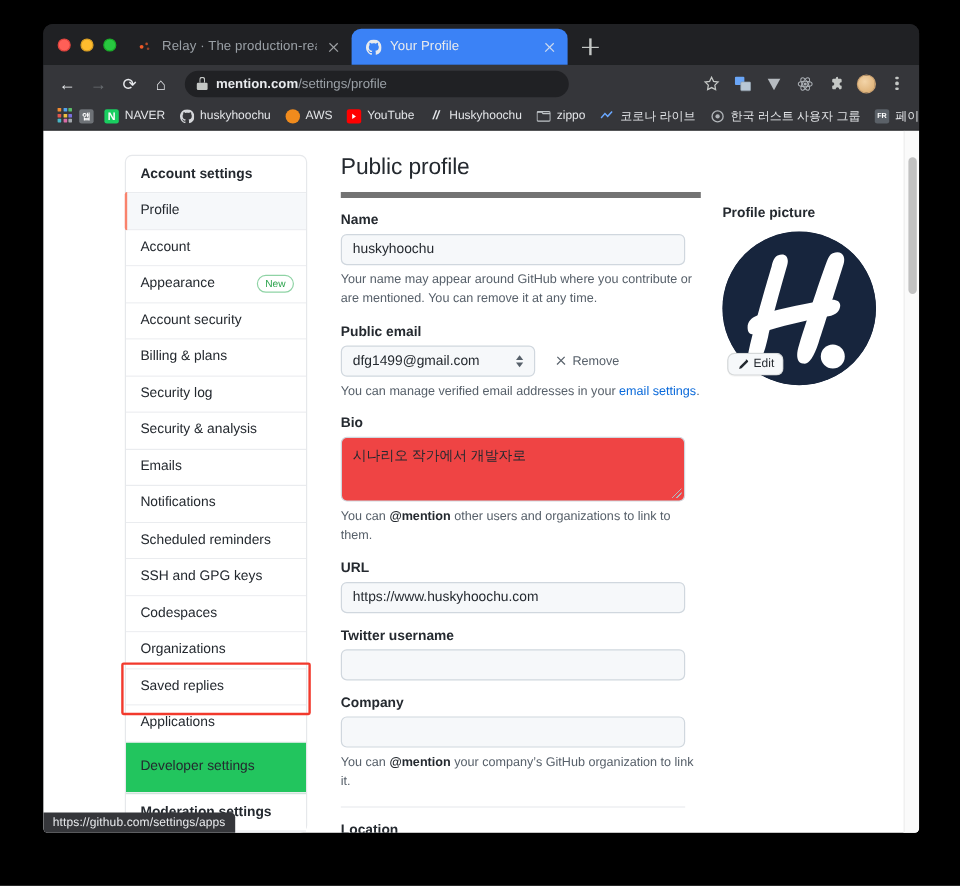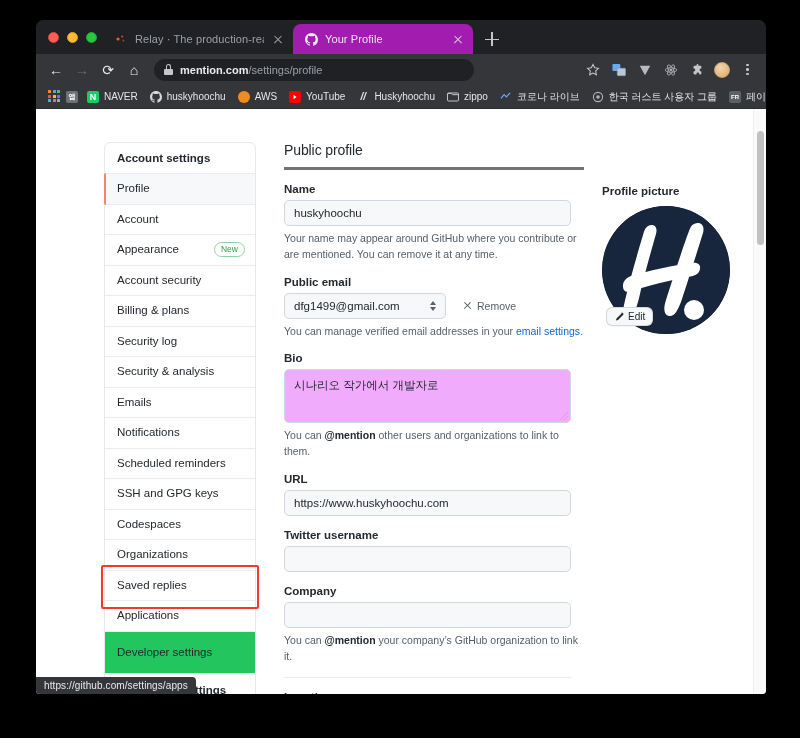--- a/index.html
+++ b/index.html
@@ -46,21 +46,21 @@
     gap: 7px;
     padding: 0 8px 0 11px;
     font-size: 11px;
     color: #9aa0a6;
     max-width: 210px;
     border-radius: 8px 8px 0 0;
     cursor: default;
   }
   .tab.inactive { background: transparent; }
   .tab.active {
-    background: #a21caf;
+    background: #3b82f6;
     color: #e8eaed;
   }
   .tab-favicon {
     width: 14px; height: 14px;
     flex: 0 0 14px;
     display: flex; align-items: center; justify-content: center;
   }
   .tab-title {
     white-space: nowrap;
     overflow: hidden;
@@ -189,21 +189,20 @@
     position: relative;
     height: 586px;
     background: #ffffff;
     overflow: hidden;
   }
   .page {
     position: absolute; inset: 0;
     display: flex;
     padding: 20px 0 0 0;
     overflow: hidden;
-    margin-top: 13px;
   }
 
   
   .scrollbar {
     position: absolute; right: 0; top: 0; width: 13px; height: 100%;
     background: #fafafa; border-left: 1px solid #eee;
   }
   .scrollbar .thumb {
     position: absolute; left: 3px; top: 22px; width: 7px; height: 114px;
     background: #c1c1c1; border-radius: 4px;
@@ -261,23 +260,23 @@
   
   .content {
     flex: 1 1 auto;
     padding: 0 0 0 28px;
     min-width: 0;
     display: flex;
     gap: 18px;
   }
   .content-main { width: 300px; flex: 0 0 300px; }
   .page-title {
-    font-size: 14px; font-weight: 400; color: #24292f;
+    font-size: 19px; font-weight: 400; color: #24292f;
     padding-bottom: 9px;
-    border-bottom: 3px solid #737373;
+    border-bottom: 5px solid #737373;
     margin-bottom: 13px;
     letter-spacing: -.1px;
   }
   .field-label {
     font-size: 11.5px; font-weight: 700; color: #24292f;
     margin-bottom: 5px;
   }
   .field { margin-bottom: 13px; }
   .text-input {
     width: 287px; height: 26px;
@@ -309,21 +308,21 @@
   .updown i.up { border-bottom:4px solid #57606a; }
   .updown i.dn { border-top:4px solid #57606a; }
   .remove-btn { display:flex; align-items:center; gap:5px; font-size:10.5px; color:#57606a; }
   .x-glyph { position:relative; width:9px; height:9px; display:inline-block; }
   .x-glyph::before,.x-glyph::after{content:"";position:absolute;left:0;top:4px;width:9px;height:1.4px;background:#57606a;}
   .x-glyph::before{transform:rotate(45deg);} .x-glyph::after{transform:rotate(-45deg);}
 
   .textarea {
     width: 287px; height: 54px;
     border: 1px solid #d0d7de; border-radius: 5px;
-    background: #f0abfc;
+    background: #ef4444;
     font-size: 11.5px; color: #24292f;
     padding: 7px 9px;
     position: relative;
     line-height: 1.5;
   }
   .resize-grip {
     position:absolute; right:2px; bottom:2px; width:8px; height:8px;
     background:
       linear-gradient(135deg, transparent 45%, #b1b7bd 45%, #b1b7bd 55%, transparent 55%),
       linear-gradient(135deg, transparent 70%, #b1b7bd 70%, #b1b7bd 80%, transparent 80%);

